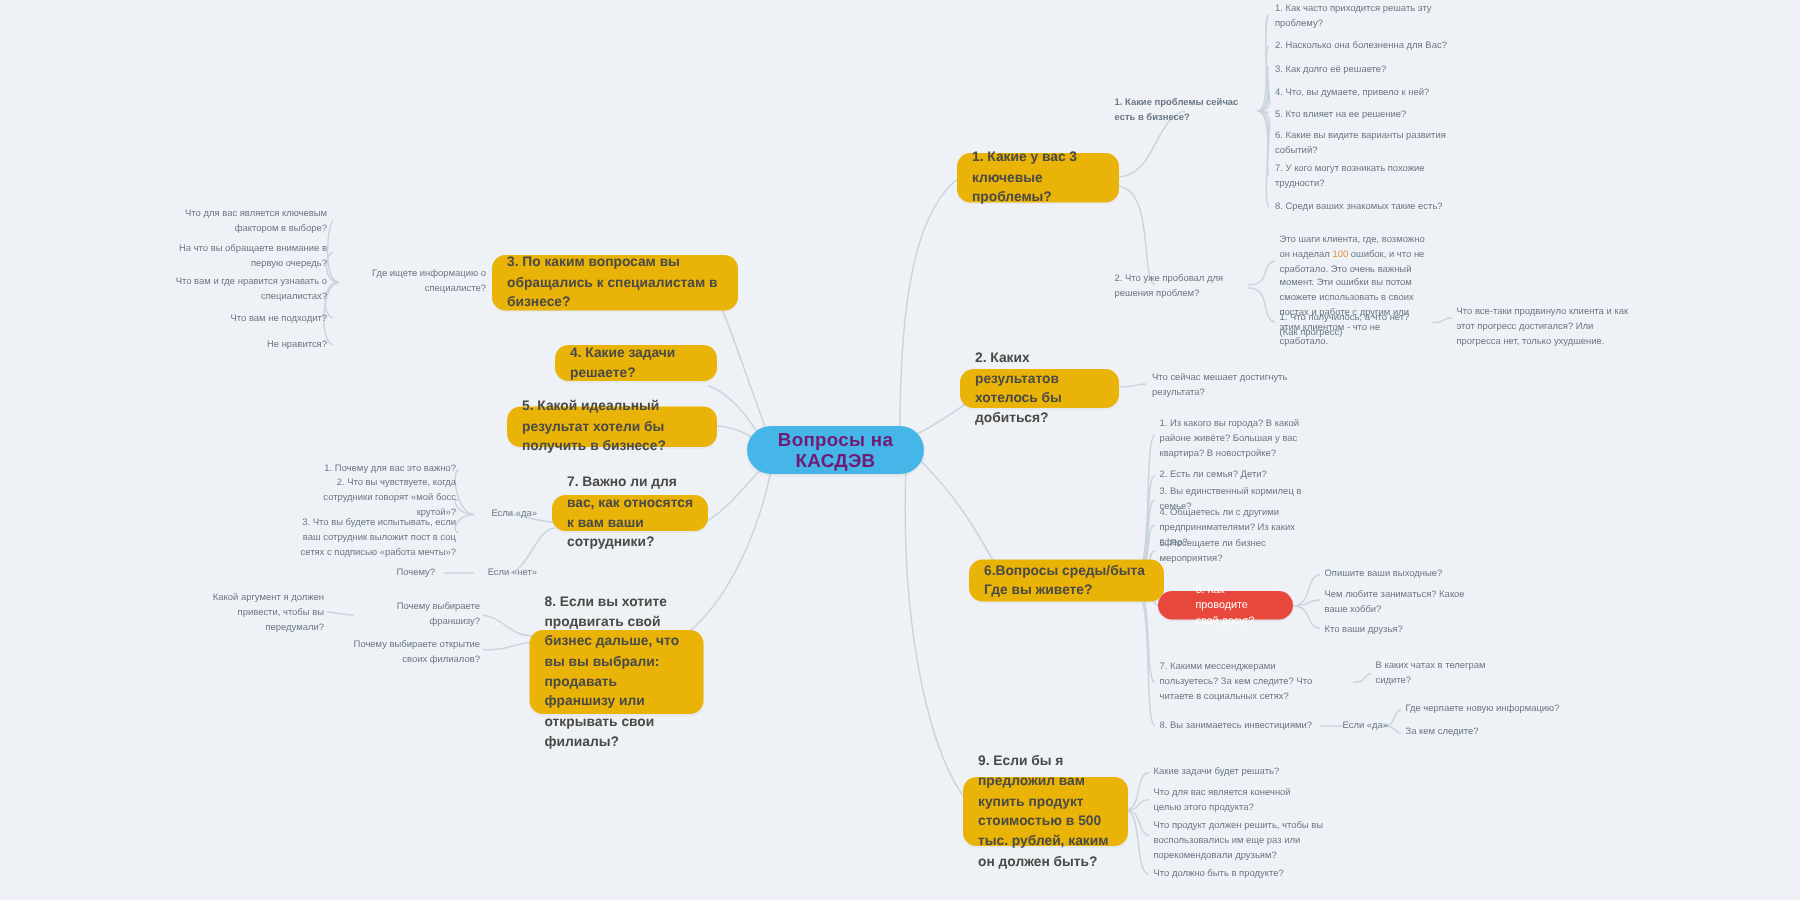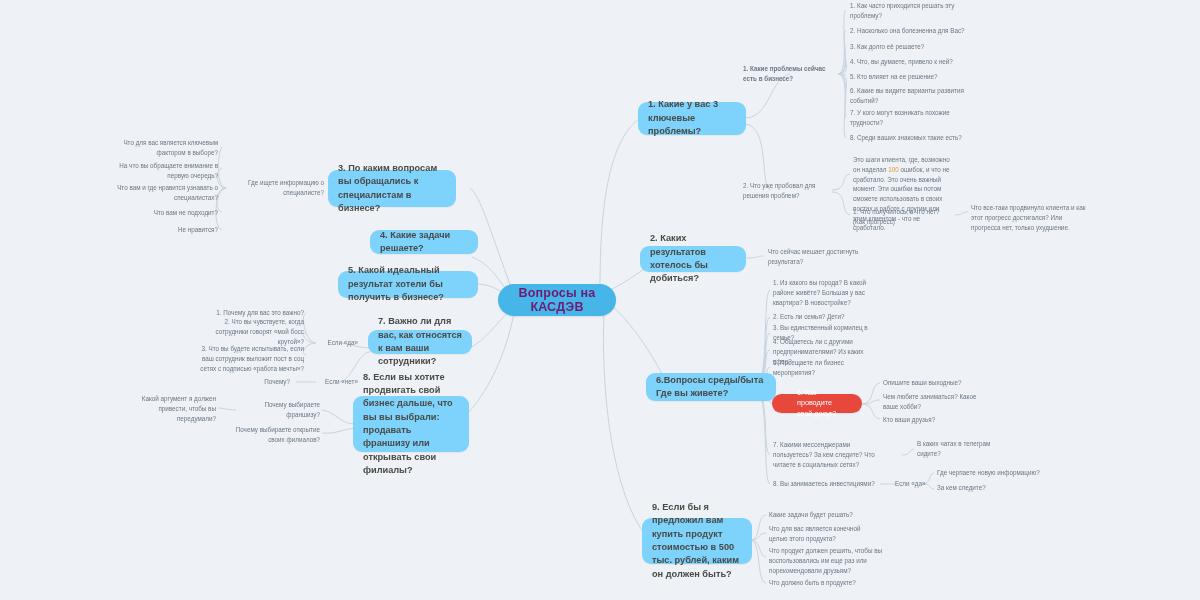--- a/index.html
+++ b/index.html
@@ -21,21 +21,21 @@
     background:#46b6e8;color:#701a75;
     border-radius:22px;
     font-size:12.5px;font-weight:bold;
     letter-spacing:.2px;
     display:flex;align-items:center;justify-content:center;
     text-align:center;
     box-shadow:0 1px 2px rgba(0,0,0,.08);
   }
   
   .branch{
-    background:#7dd3fc;
+    background:#eab308;
     border-radius:9px;
     color:#4a4a46;
     font-size:9.2px;font-weight:bold;
     line-height:1.45;
     padding:7px 10px;
     display:flex;align-items:center;
     box-shadow:0 1px 1px rgba(0,0,0,.04);
   }
   
   .redbranch{
@@ -189,21 +189,21 @@
     <span>Что все-таки продвинуло клиента и как этот прогресс достигался? Или прогресса нет, только ухудшение.</span>
     </div>
 
   <div class="node branch" style="left:640px;top:246px;width:106px;height:26px;">
     <span>2. Каких результатов хотелось бы добиться?</span>
   </div>
   <div class="node leaf" style="left:763px;top:247px;width:100px;height:20px;">
     <span>Что сейчас мешает достигнуть результата?</span>
     </div>
 
-  <div class="node branch" style="left:328px;top:170px;width:128px;height:37px;">
+  <div class="node branch" style="left:328px;top:170px;width:164px;height:37px;">
     <span>3. По каким вопросам вы обращались к специалистам в бизнесе?</span>
   </div>
   <div class="node leaf r" style="left:224px;top:181px;width:104px;height:14px;">
     <span>Где ищете информацию о специалисте?</span>
     </div>
 
   <div class="node leaf r" style="left:110px;top:138px;width:112px;height:20px;">
     <span>Что для вас является ключевым фактором в выборе?</span>
     </div>
   <div class="node leaf r" style="left:110px;top:161px;width:112px;height:20px;">
@@ -243,21 +243,21 @@
   <div class="node leaf r" style="left:196px;top:307px;width:112px;height:12px;">
     <span>1. Почему для вас это важно?</span>
     </div>
   <div class="node leaf r" style="left:186px;top:322px;width:122px;height:20px;">
     <span>2. Что вы чувствуете, когда сотрудники говорят «мой босс крутой»?</span>
     </div>
   <div class="node leaf r" style="left:186px;top:345px;width:122px;height:28px;">
     <span>3. Что вы будете испытывать, если ваш сотрудник выложит пост в соц сетях с подписью «работа мечты»?</span>
     </div>
 
-  <div class="node branch" style="left:353px;top:396px;width:116px;height:56px;">
+  <div class="node branch" style="left:353px;top:420px;width:116px;height:56px;">
     <span>8. Если вы хотите продвигать свой бизнес дальше, что вы вы выбрали: продавать франшизу или открывать свои филиалы?</span>
   </div>
   <div class="node leaf r" style="left:230px;top:403px;width:94px;height:14px;">
     <span>Почему выбираете франшизу?</span>
     </div>
   <div class="node leaf r" style="left:230px;top:425px;width:94px;height:20px;">
     <span>Почему выбираете открытие своих филиалов?</span>
     </div>
   <div class="node leaf r" style="left:116px;top:399px;width:104px;height:20px;">
     <span>Какой аргумент я должен привести, чтобы вы передумали?</span>

